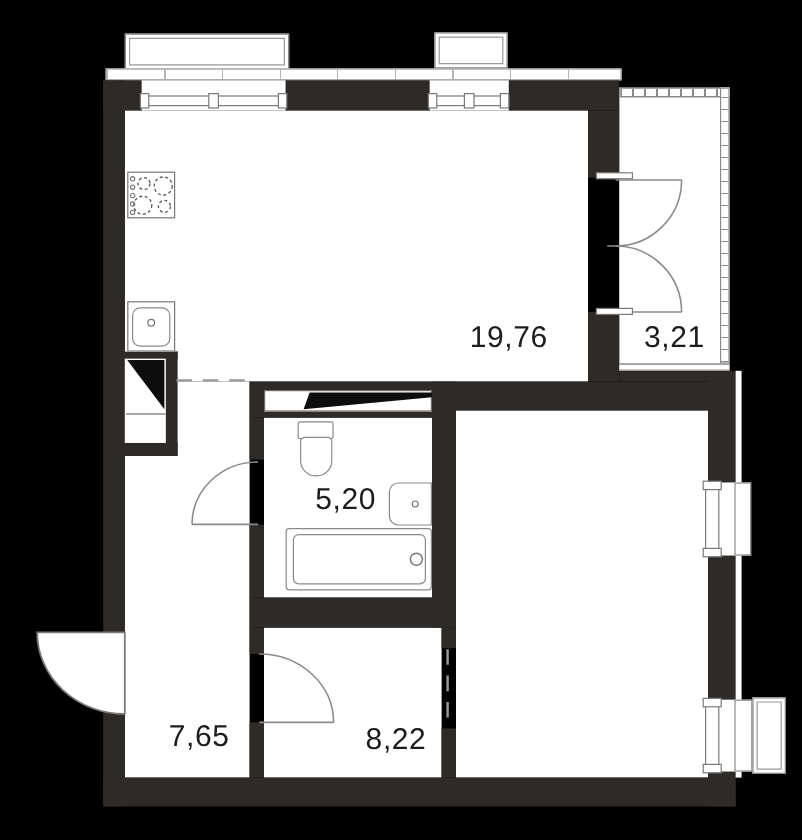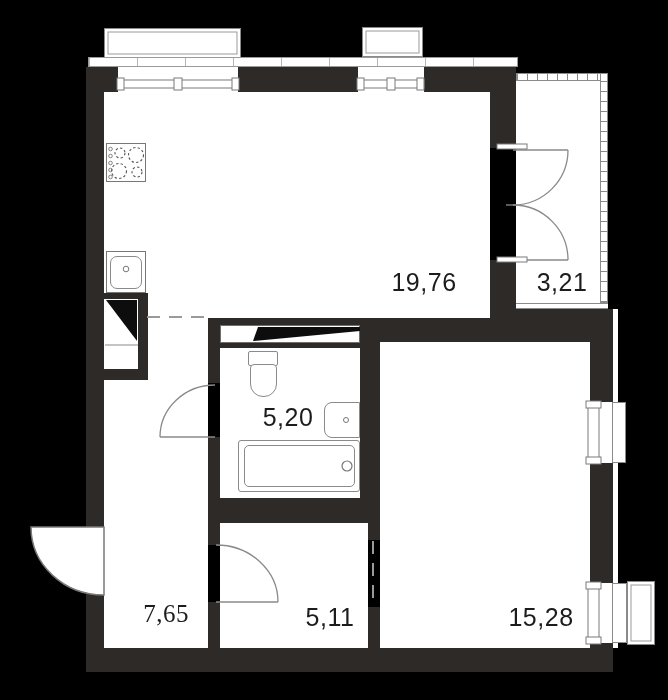--- a/index.html
+++ b/index.html
@@ -165,17 +165,16 @@
     </g>
 
     <circle cx="126" cy="269" r="2.8" fill="#fff" stroke="#777" stroke-width="1"></circle>
     <circle cx="346" cy="420" r="2.5" fill="#fff" stroke="#777" stroke-width="1"></circle>
     <circle cx="347" cy="466" r="5" fill="#fff" stroke="#777" stroke-width="1.2"></circle>
   </svg>
 
   <div class="lbl" style="left:424px;top:282px;">19,76</div>
   <div class="lbl" style="left:562px;top:282px;">3,21</div>
   <div class="lbl" style="left:288px;top:417px;">5,20</div>
-  <div class="lbl" style="left:166px;top:614px;font-family:Liberation Serif, serif;">7,65</div>
-  <div class="lbl" style="left:330px;top:617px;">5,11</div>
-  <div class="lbl" style="left:541px;top:617px;">15,28</div>
+  <div class="lbl" style="left:166px;top:614px;">7,65</div>
+  <div class="lbl" style="left:330px;top:617px;">8,22</div>
 
 </div>
 
 </body></html>

